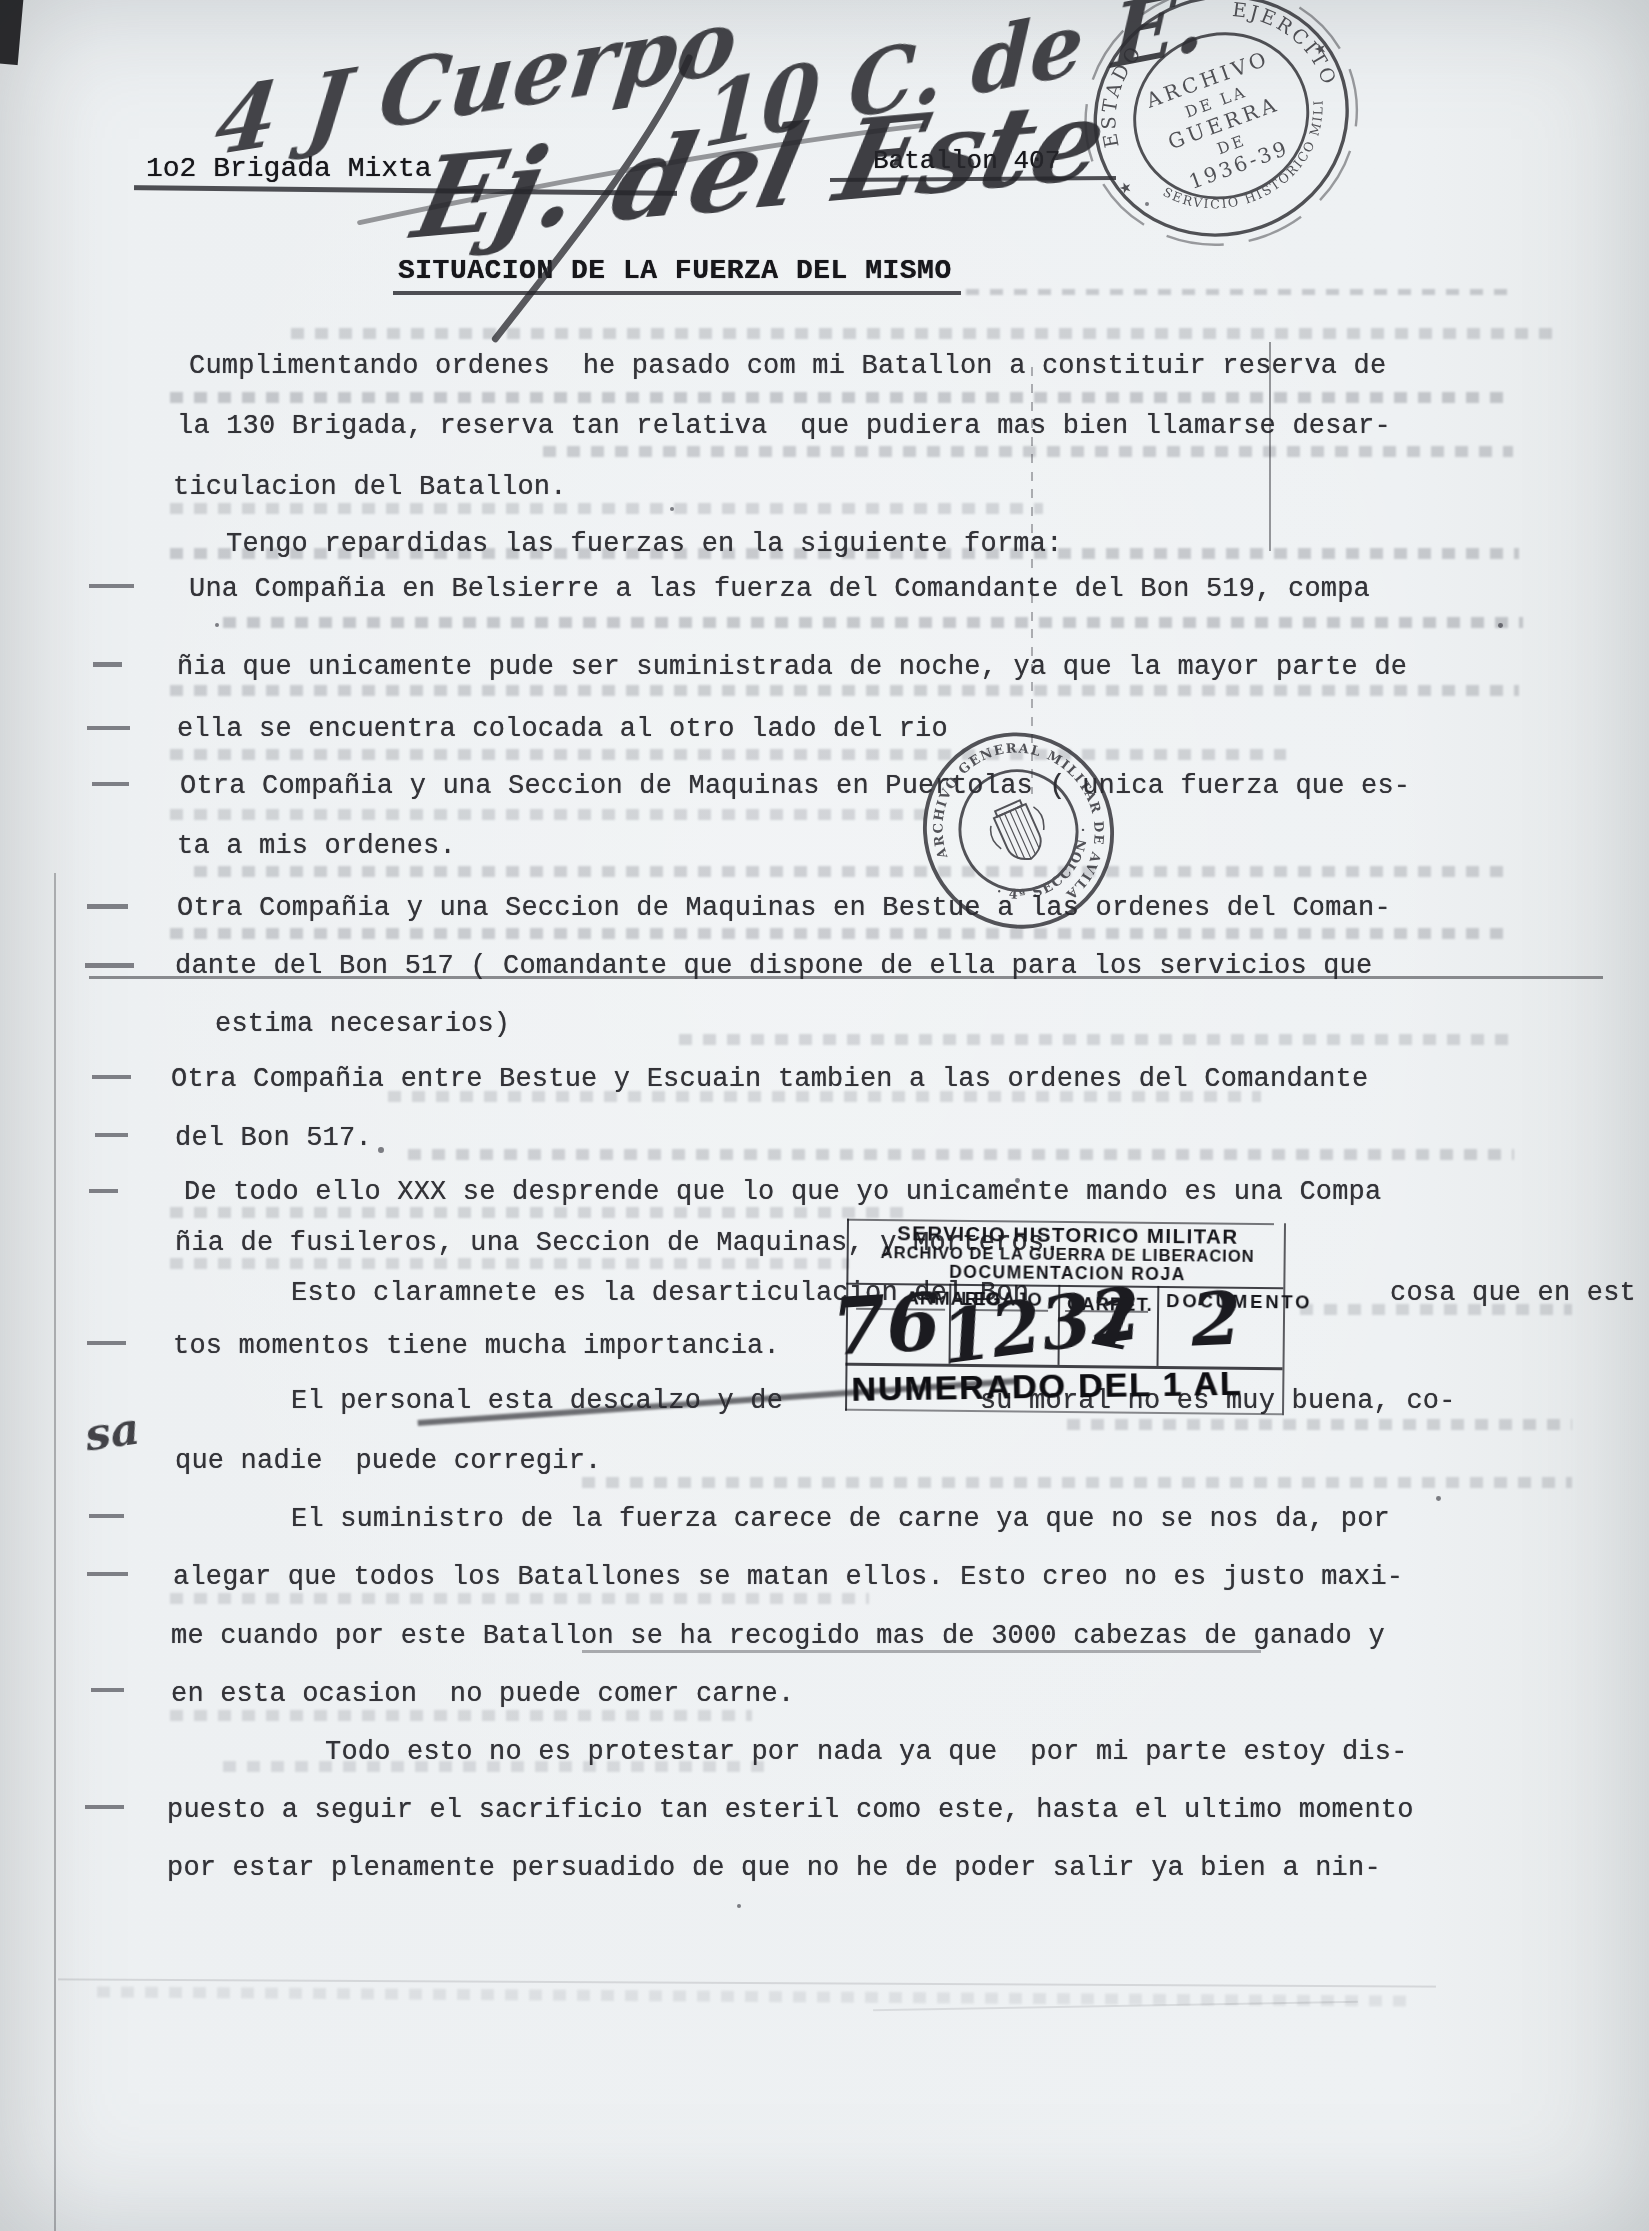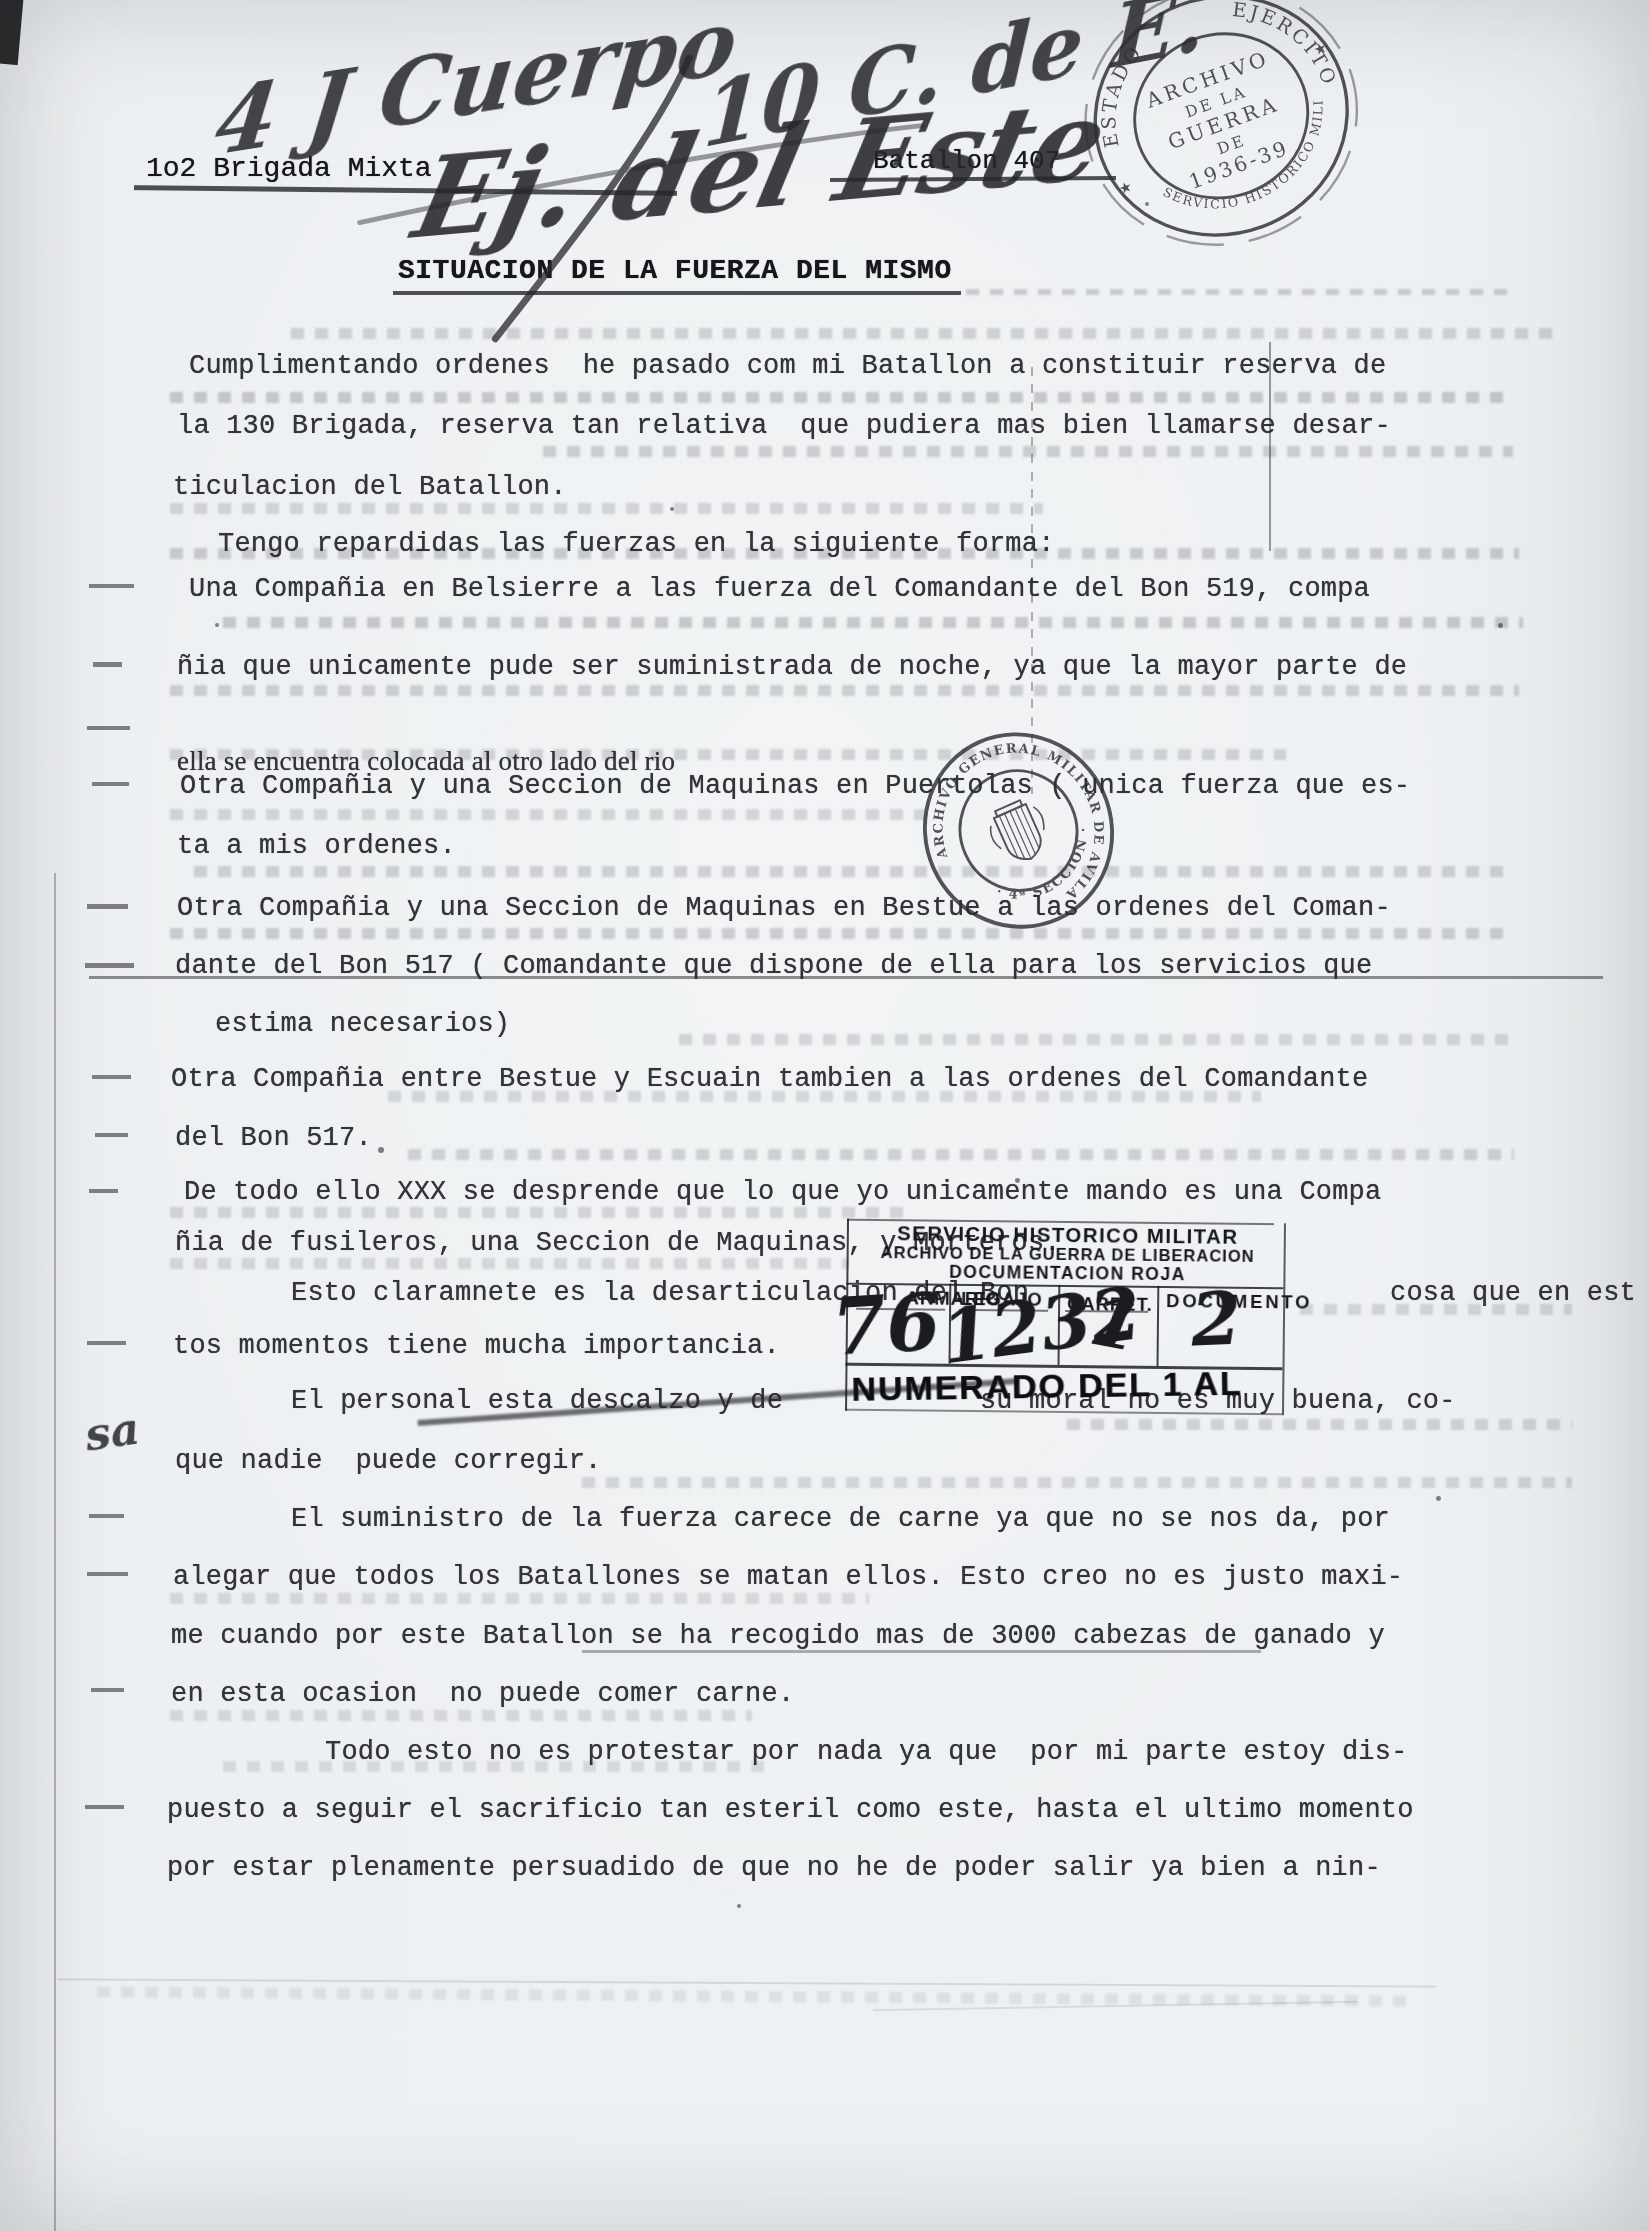--- a/index.html
+++ b/index.html
@@ -112,24 +112,24 @@
   <div class="rule" style="left:134px;top:188px;width:543px;height:4.9px;transform:rotate(.6deg);opacity:.8;"></div>
   <div class="rule" style="left:830px;top:177px;width:286px;height:3.9px;transform:rotate(-.4deg);opacity:.8;"></div>
 
   <div class="thead title" style="left:398px;top:255px;">SITUACION DE LA FUERZA DEL MISMO</div>
   <div class="rule" style="left:393px;top:291px;width:568px;height:3.9px;opacity:.8;"></div>
   <div class="ghost" style="left:966px;top:289px;width:543px;opacity:.4;height:5.8px;"></div>
 
   <div class="tline" style="left:189px;top:351px;">Cumplimentando ordenes  he pasado com mi Batallon a constituir reserva de</div>
   <div class="tline" style="left:177px;top:411px;">la 130 Brigada, reserva tan relativa  que pudiera mas bien llamarse desar-</div>
   <div class="tline" style="left:173px;top:472px;">ticulacion del Batallon.</div>
-  <div class="tline" style="left:218px;top:529px;">Tengo repardidas las fuerzas en la siguiente forma:</div>
+  <div class="tline" style="left:226px;top:529px;">Tengo repardidas las fuerzas en la siguiente forma:</div>
   <div class="tline" style="left:189px;top:574px;">Una Compañia en Belsierre a las fuerza del Comandante del Bon 519, compa</div>
   <div class="tline" style="left:177px;top:652px;">ñia que unicamente pude ser suministrada de noche, ya que la mayor parte de</div>
-  <div class="tline" style="left:177px;top:746px;font-family:Liberation Serif, serif;">ella se encuentra colocada al otro lado del rio</div>
+  <div class="tline" style="left:177px;top:714px;">ella se encuentra colocada al otro lado del rio</div>
   <div class="tline" style="left:180px;top:771px;">Otra Compañia y una Seccion de Maquinas en Puertolas ( unica fuerza que es-</div>
   <div class="tline" style="left:177px;top:831px;">ta a mis ordenes.</div>
   <div class="tline" style="left:177px;top:893px;">Otra Compañia y una Seccion de Maquinas en Bestue a las ordenes del Coman-</div>
   <div class="tline" style="left:175px;top:951px;">dante del Bon 517 ( Comandante que dispone de ella para los servicios que</div>
   <div class="tline" style="left:215px;top:1009px;">estima necesarios)</div>
   <div class="tline" style="left:171px;top:1064px;">Otra Compañia entre Bestue y Escuain tambien a las ordenes del Comandante</div>
   <div class="tline" style="left:175px;top:1123px;">del Bon 517.</div>
   <div class="tline" style="left:184px;top:1177px;">De todo ello XXX se desprende que lo que yo unicamente mando es una Compa</div>
   <div class="tline" style="left:175px;top:1228px;">ñia de fusileros, una Seccion de Maquinas, y Morteros.</div>
   <div class="tline" style="left:291px;top:1278px;">Esto claramnete es la desarticulacion del Bon                      cosa que en est</div>

